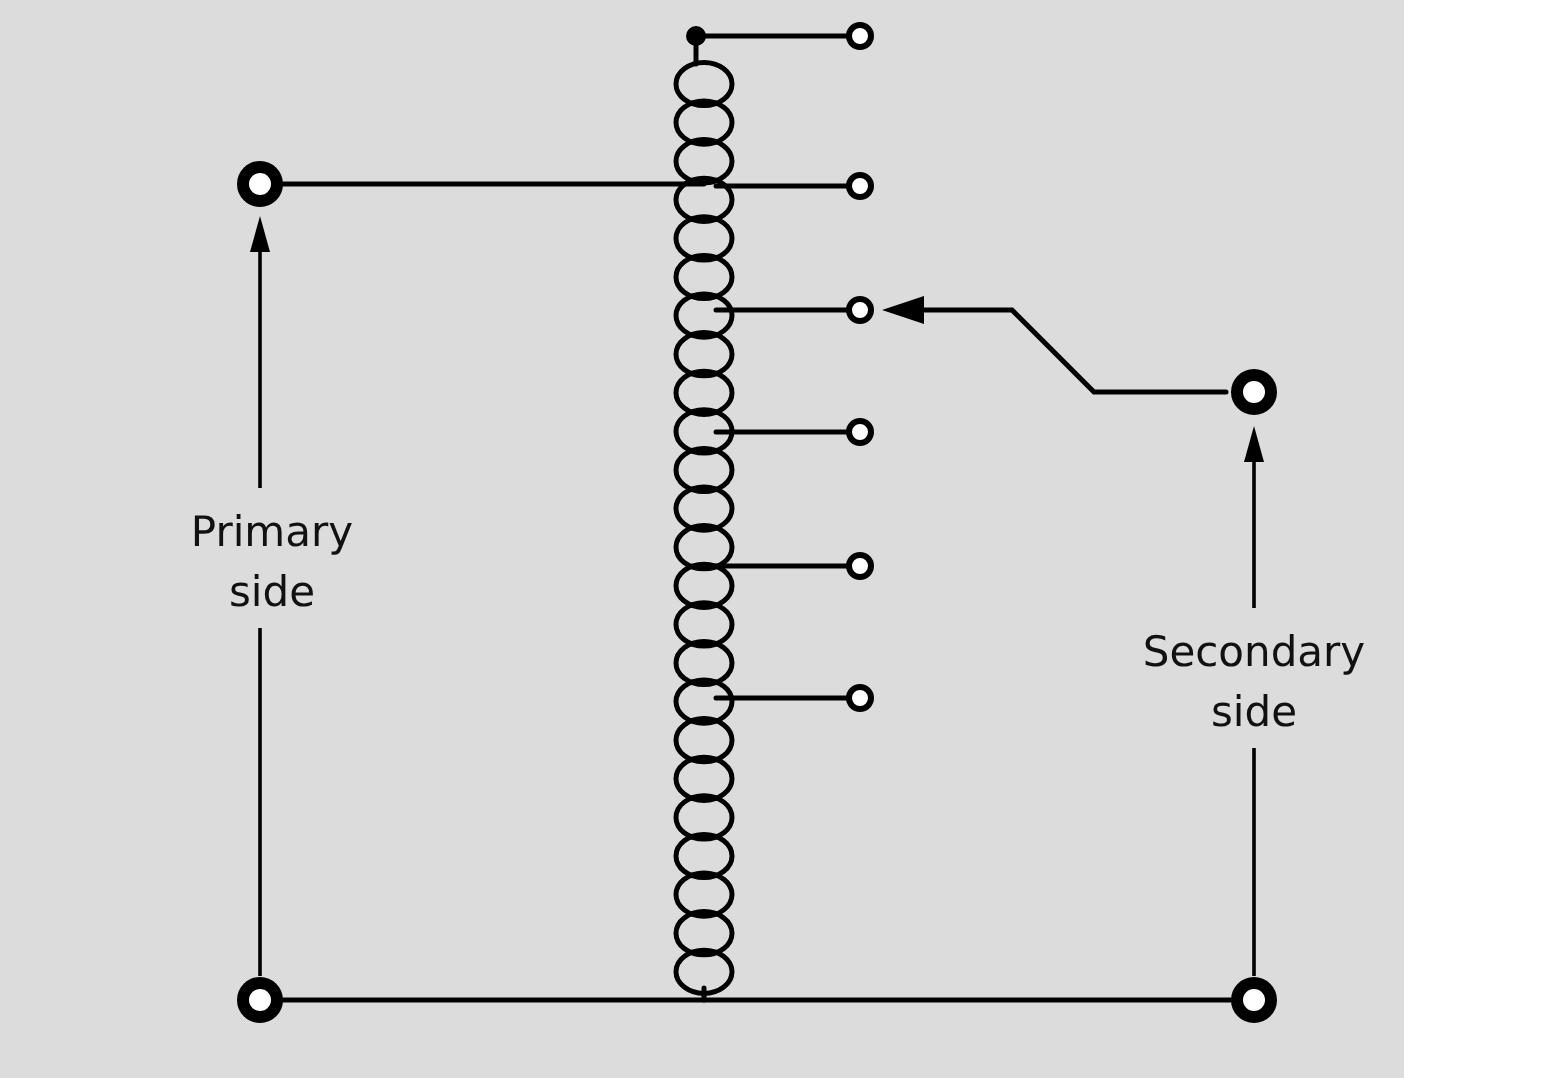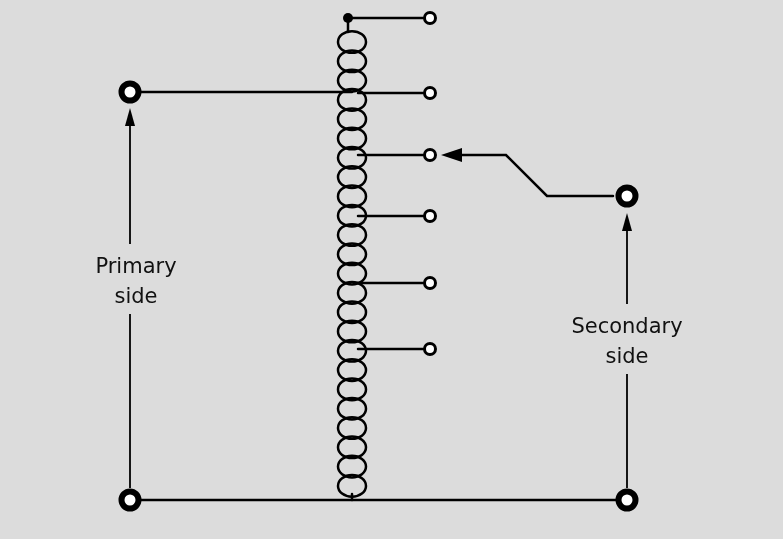--- a/index.html
+++ b/index.html
@@ -1,18 +1,18 @@
 <!DOCTYPE html>
 <html><head>
 <meta charset="utf-8">
 <style>
   html, body { margin: 0; padding: 0; }
   body { font-family: "DejaVu Sans", sans-serif; }
   .stage {
-    width: 783px; height: 539px;
+    width: 702px; height: 539px;
     position: relative; overflow: hidden;
     background: #dcdcdc;
   }
   svg { display: block; }
   .wire { fill: none; stroke: #000; stroke-width: 2.5; stroke-linecap: round; }
   .pointer-line { fill: none; stroke: #000; stroke-width: 1.8; }
   .ring { fill: #ffffff; stroke: #000; stroke-width: 6; }
   .tap-circle { fill: #ffffff; stroke: #000; stroke-width: 3; }
   .junction { fill: #000; stroke: none; }
   .arrowhead { fill: #000; stroke: none; }

